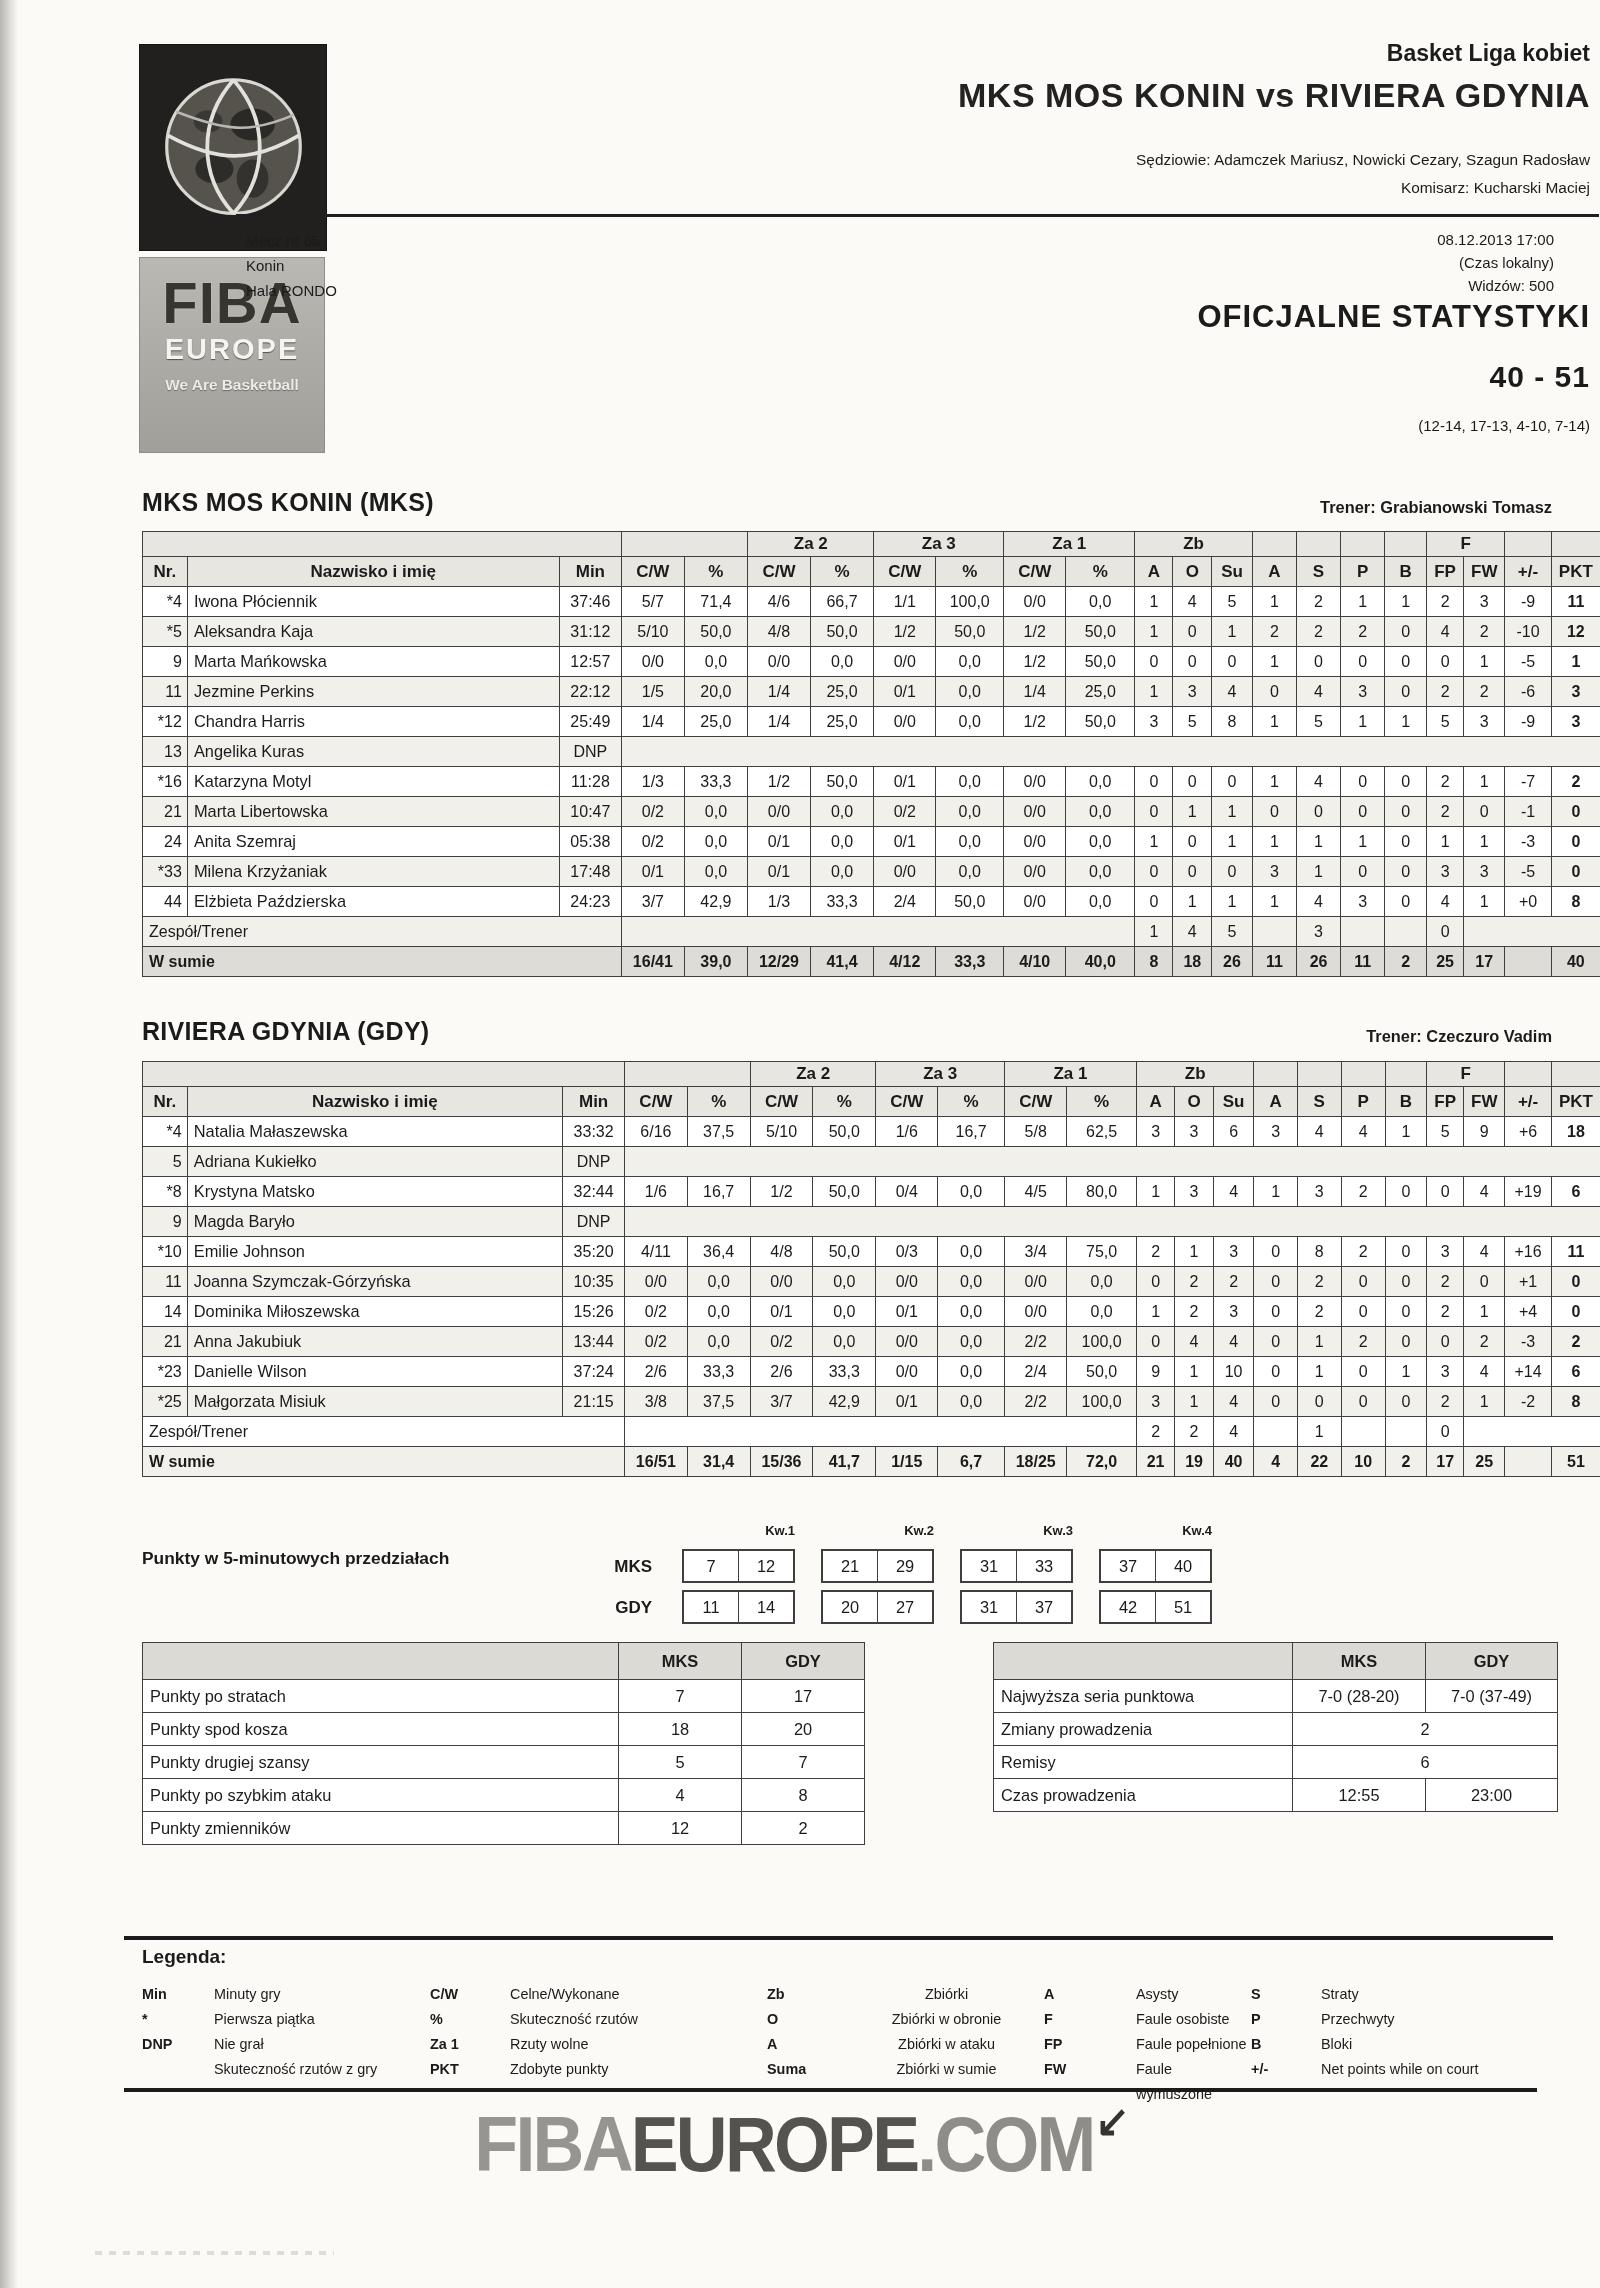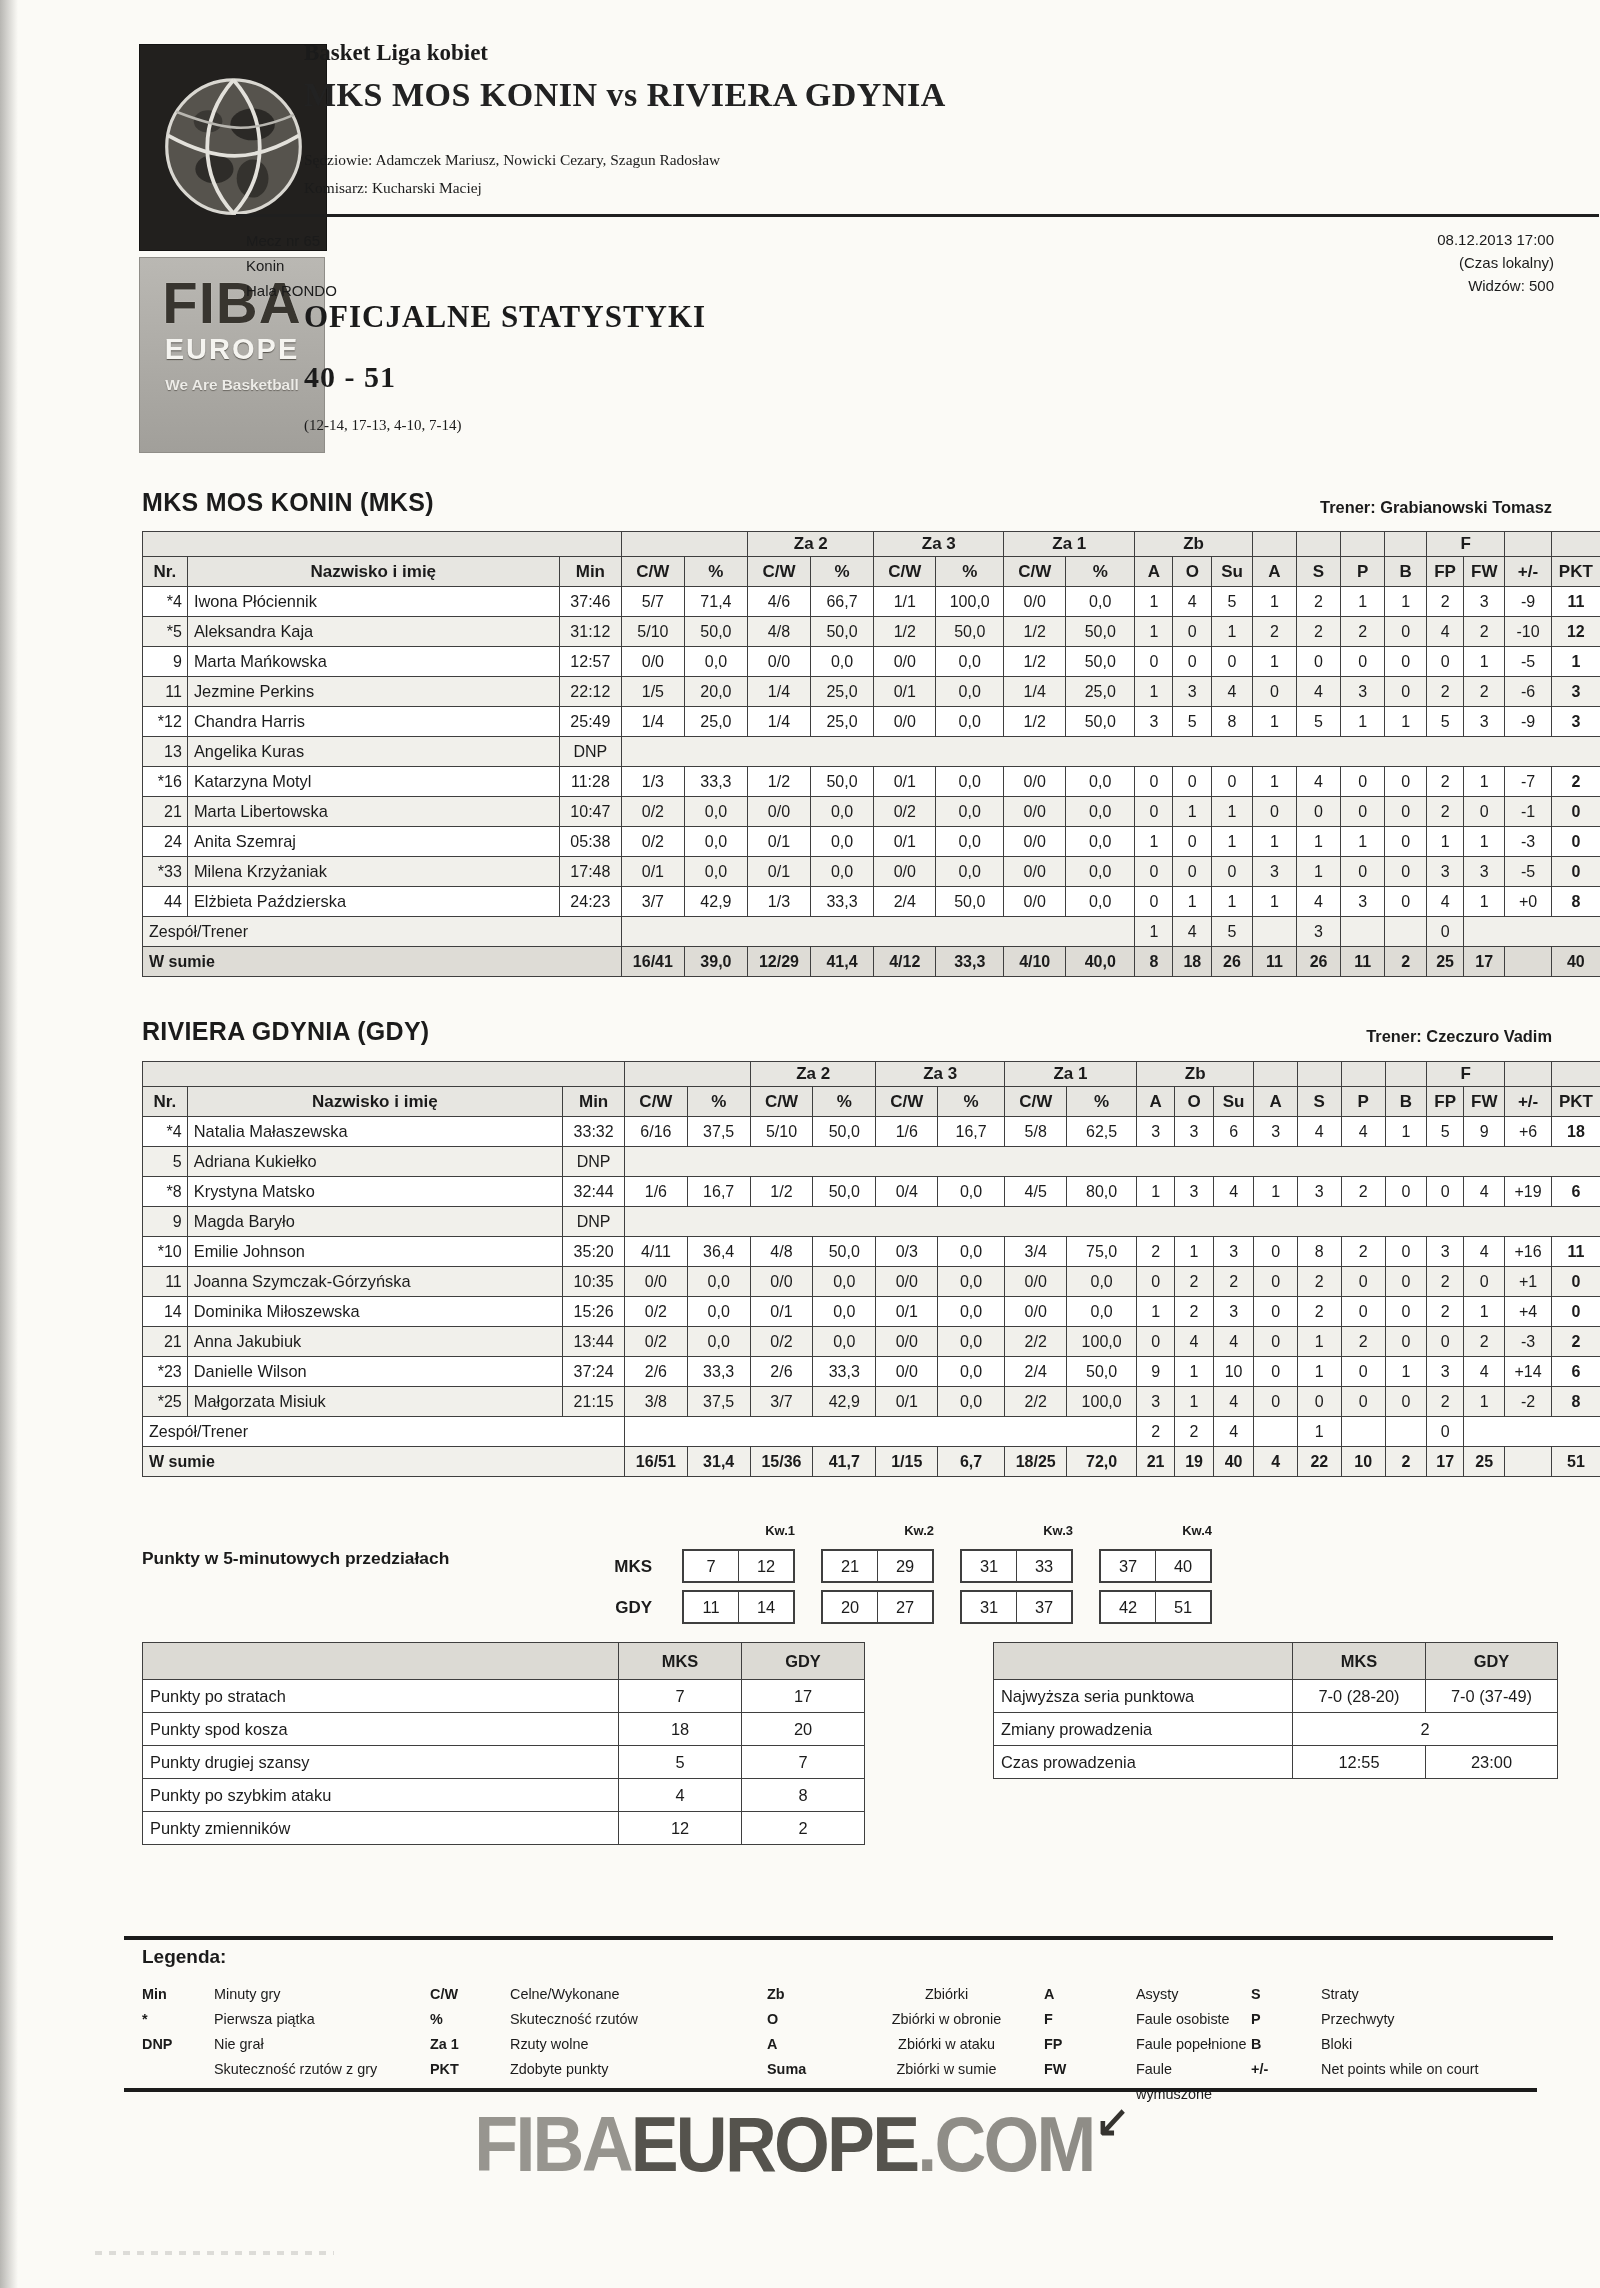--- a/index.html
+++ b/index.html
@@ -17,21 +17,21 @@
   .logo-ball{position:absolute;left:139px;top:44px;width:186px;height:205px;
     background:#22201e;border:1px solid #141312;display:flex;align-items:center;justify-content:center;}
   .logo-fiba{position:absolute;left:139px;top:257px;width:186px;height:196px;
     background:linear-gradient(180deg,#bab8b3,#a19f9a);text-align:center;border:1px solid #8f8d88;box-sizing:border-box;}
   .logo-fiba .fb{font-size:58px;font-weight:bold;color:#38352f;letter-spacing:1px;margin-top:16px;line-height:58px;
     text-shadow:0 0 1px #f0efec;}
   .logo-fiba .eu{font-size:29px;font-weight:bold;color:#f5f4f0;letter-spacing:2px;line-height:30px;margin-top:2px;
     text-shadow:0 1px 1px #55524c;}
   .logo-fiba .tag{font-size:15.4px;font-weight:bold;color:#edece8;margin-top:12px;text-shadow:0 1px 1px #6b6862;}
 
-  .hdr-center{position:absolute;left:304px;width:1264px;text-align:left;font-family:Liberation Serif, serif;}
+  .hdr-center{position:absolute;left:326px;width:1264px;text-align:right;}
   .hdr-league{top:40px;font-size:23px;font-weight:bold;}
   .hdr-title{top:76px;font-size:34px;font-weight:bold;letter-spacing:0.5px;color:#222;}
   .hdr-refs{top:151px;font-size:15.4px;}
   .hdr-kom{top:179px;font-size:15.4px;}
   .rule1{position:absolute;left:236px;top:214px;width:1363px;height:3px;background:#1f1f1f;}
 
   .mi-left{position:absolute;left:246px;top:228px;font-size:15px;line-height:25px;}
   .mi-right{position:absolute;right:47px;top:228px;font-size:15px;line-height:23px;text-align:right;}
   .mi-title{top:299px;font-size:31px;font-weight:bold;letter-spacing:1px;}
   .mi-score{top:360px;font-size:30px;font-weight:bold;letter-spacing:1px;}
@@ -921,20 +921,24 @@
         <tr>
           <td class="lbl">Najwyższa seria punktowa</td>
           <td class="val">7-0 (28-20)</td>
           <td class="val">7-0 (37-49)</td>
         </tr>
         <tr>
           <td class="lbl">Zmiany prowadzenia</td>
           <td class="val" colspan="2">2</td>
         </tr>
         <tr>
+          <td class="lbl">Remisy</td>
+          <td class="val" colspan="2">6</td>
+        </tr>
+        <tr>
           <td class="lbl">Czas prowadzenia</td>
           <td class="val">12:55</td>
           <td class="val">23:00</td>
         </tr>
       </tbody>
     </table>
   </div>
 
 <div class="rule2"></div>
 <div id="legend-title">Legenda:</div>

